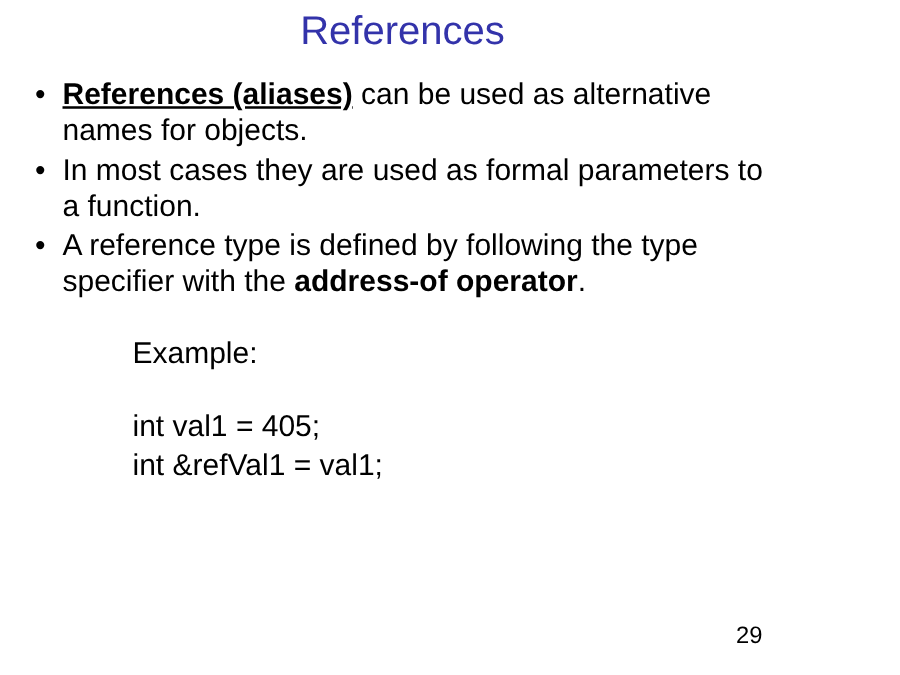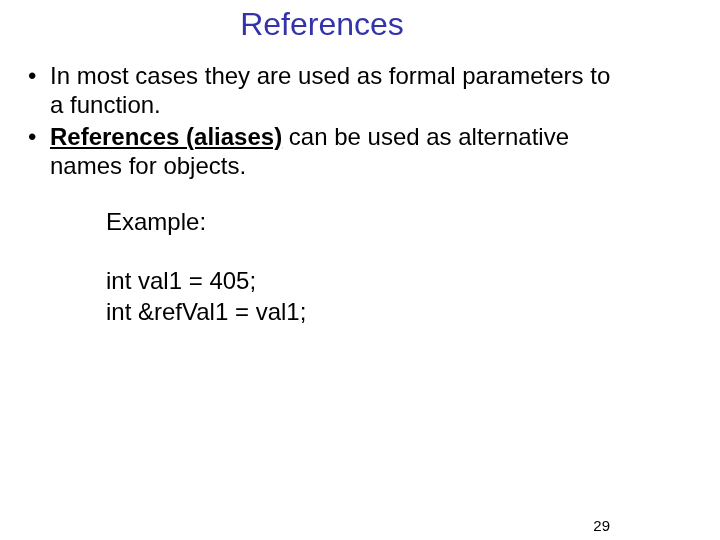--- a/index.html
+++ b/index.html
@@ -49,38 +49,41 @@
     padding-left: 106px;
     padding-top: 24px;
     font-size: 24px;
     line-height: 1.3;
     color: #000;
   }
   .example-block .gap { height: 28px; }
   .page-number {
     position: absolute;
     right: 34px;
-    bottom: 6px;
-    font-size: 15px;
+    bottom: 20px;
+    font-size: 19px;
     color: #000;
   }
 </style>
 </head>
 <body>
 
 <div class="slide">
 
   <h1 class="title">References</h1>
 
   <ul class="bullets">
     <li>
+      <span class="bold underline">References (aliases)</span><span> can be used as alternative names for objects.</span>
+    </li>
+    <li>
       <span>In most cases they are used as formal parameters to a function.</span>
     </li>
     <li>
-      <span class="bold underline">References (aliases)</span><span> can be used as alternative names for objects.</span>
+      <span>A reference type is defined by following the type specifier with the </span><span class="bold">address-of operator</span><span>.</span>
     </li>
   </ul>
 
   <div class="example-block">
     <div>Example:</div>
     <div class="gap"></div>
     <div>int val1 = 405;</div>
     <div>int &amp;refVal1 = val1;</div>
   </div>
 

